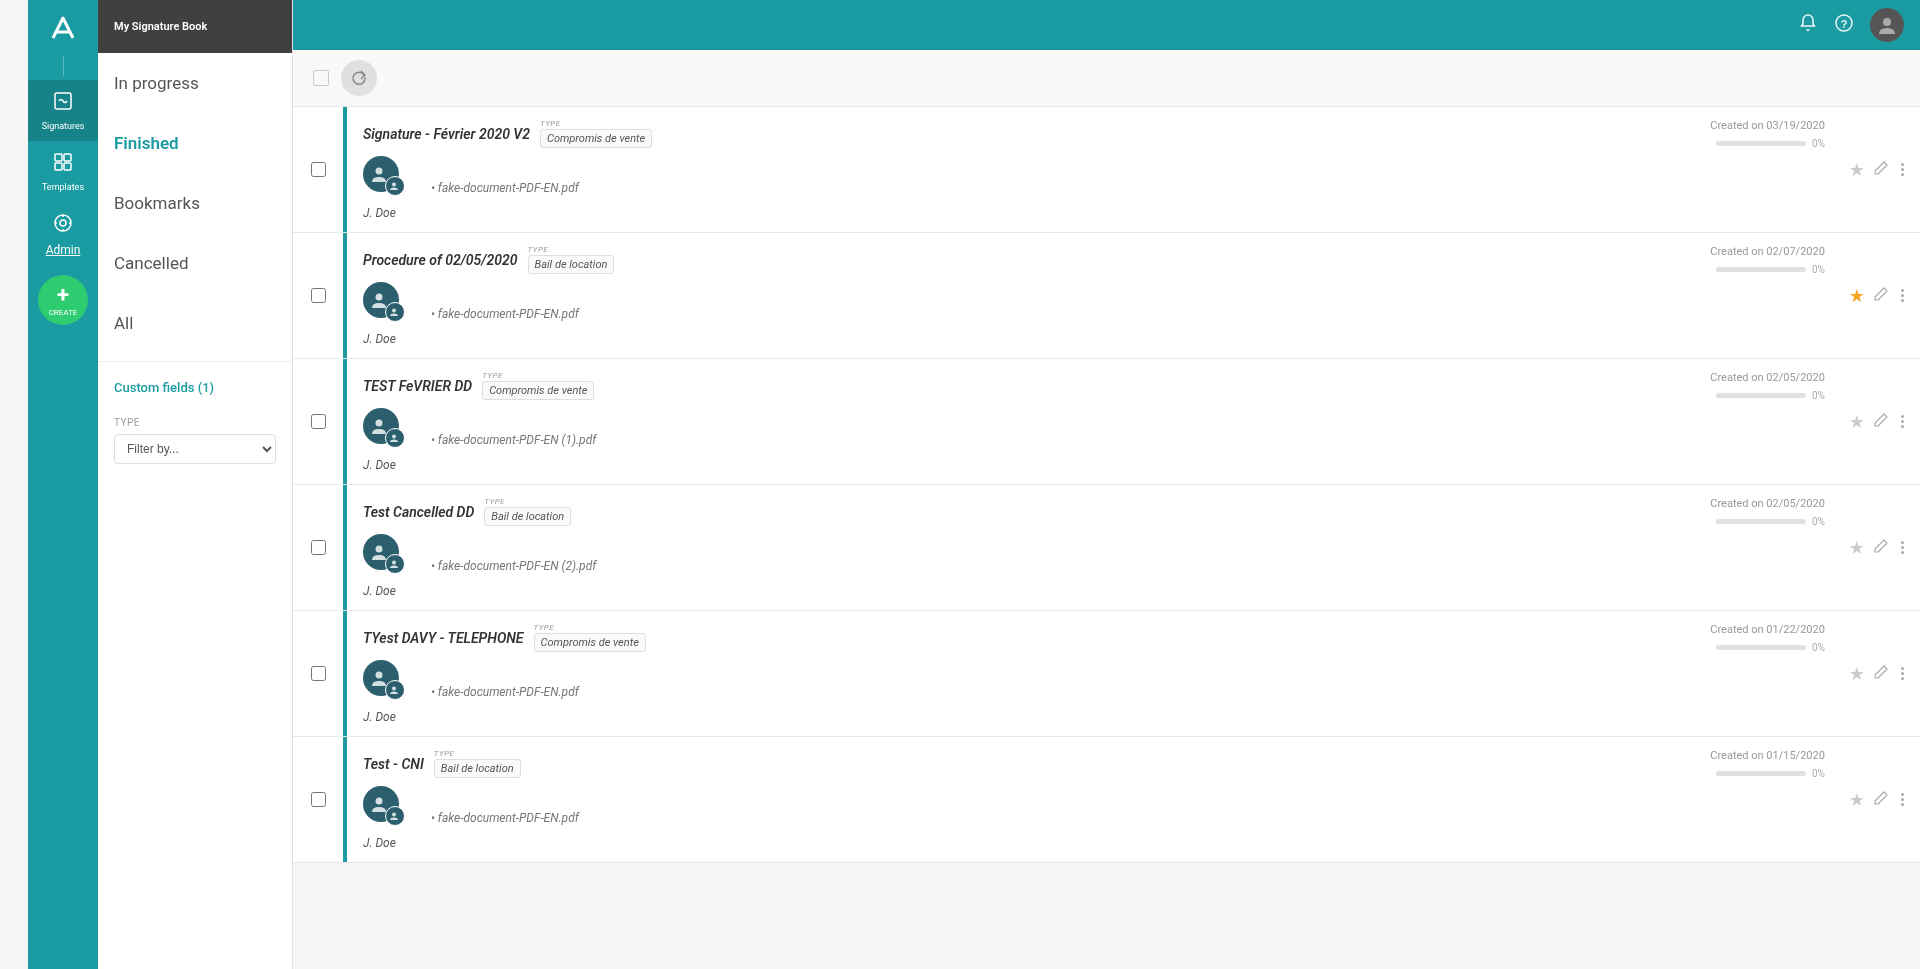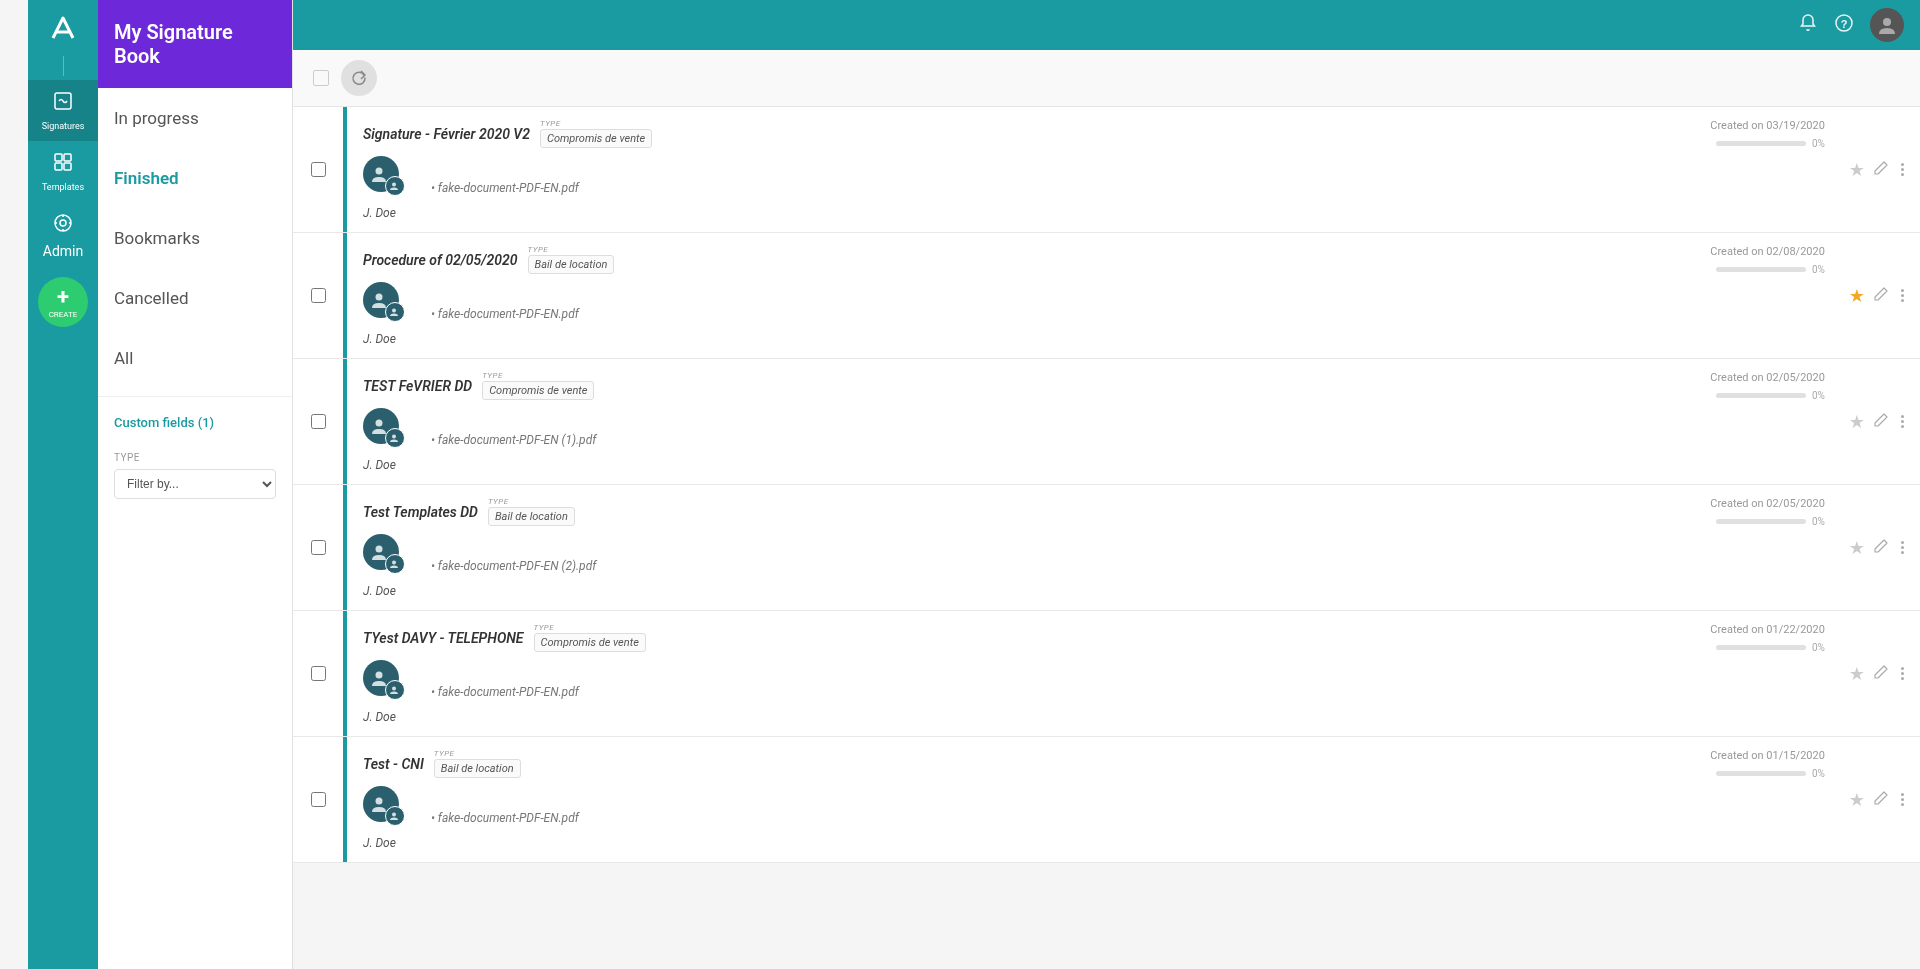--- a/index.html
+++ b/index.html
@@ -62,24 +62,24 @@
 
     
     .nav-sidebar {
       width: 195px;
       background: white;
       border-right: 1px solid #e0e0e0;
       flex-shrink: 0;
       padding-top: 0;
     }
     .nav-sidebar .sidebar-title {
-      background: #6d28d9;
+      background: #404040;
       color: white;
       padding: 20px 16px;
-      font-size: 20px;
+      font-size: 11px;
       font-weight: 600;
     }
     .nav-sidebar .nav-link {
       display: block;
       padding: 20px 16px;
       font-size: 17px;
       color: #555;
       cursor: pointer;
       text-decoration: none;
     }
@@ -439,21 +439,21 @@
     <span class="nav-icon">
       <svg width="22" height="22" viewBox="0 0 22 22" fill="none">
         <circle cx="11" cy="11" r="8" stroke="white" stroke-width="1.5"></circle>
         <circle cx="11" cy="11" r="3" stroke="white" stroke-width="1.5"></circle>
         <line x1="11" y1="3" x2="11" y2="5" stroke="white" stroke-width="1.5"></line>
         <line x1="11" y1="17" x2="11" y2="19" stroke="white" stroke-width="1.5"></line>
         <line x1="3" y1="11" x2="5" y2="11" stroke="white" stroke-width="1.5"></line>
         <line x1="17" y1="11" x2="19" y2="11" stroke="white" stroke-width="1.5"></line>
       </svg>
     </span>
-    <span style="color:white;font-size:14px;">Admin</span>
+    <span style="color:white;font-size:12px;text-decoration:underline;">Admin</span>
   </div>
 
   <div class="create-btn-sidebar">
     <span class="plus">+</span>
     <span style="font-size:8px;font-weight:normal;">CREATE</span>
   </div>
 </div>
 
 <div class="nav-sidebar">
   <div class="sidebar-title">My Signature Book</div>
@@ -598,21 +598,21 @@
                 </svg>
               </div>
             </div>
             <div class="user-name">J. Doe</div>
           </div>
         </div>
         <span class="file-name">• fake-document-PDF-EN.pdf</span>
       </div>
     </div>
     <div class="item-meta">
-      <span class="created-date">Created on 02/08/2020</span>
+      <span class="created-date">Created on 02/07/2020</span>
       <div style="display:flex;align-items:center;gap:6px;">
         <div class="progress-bar-wrap">
           <div class="progress-bar-fill" style="width:0%"></div>
         </div>
         <span style="font-size:10px;color:#aaa;">0%</span>
       </div>
     </div>
     <div class="item-actions">
       <button class="star-btn active">★</button>
       <span class="action-icon">
@@ -684,21 +684,21 @@
       </div>
     </div>
   </div>
       <div class="procedure-item">
     <div class="check-col">
       <input type="checkbox" style="">
     </div>
     <div class="blue-bar"></div>
     <div class="item-body">
       <div class="item-header">
-        <span class="item-title">Test Templates DD</span>
+        <span class="item-title">Test Cancelled DD</span>
         <div class="type-badge">
           <span class="type-label">TYPE</span>
           <span class="type-value">Bail de location</span>
         </div>
       </div>
       <div class="item-content">
         <div class="avatar-group">
           <div style="position:relative;display:inline-block;">
             <div class="user-avatar">
               <svg width="22" height="22" viewBox="0 0 22 22" fill="none">

